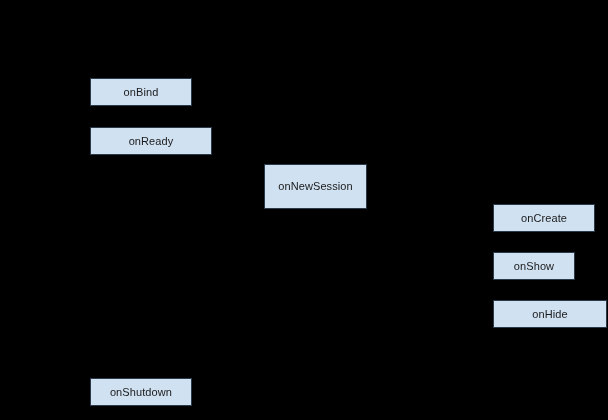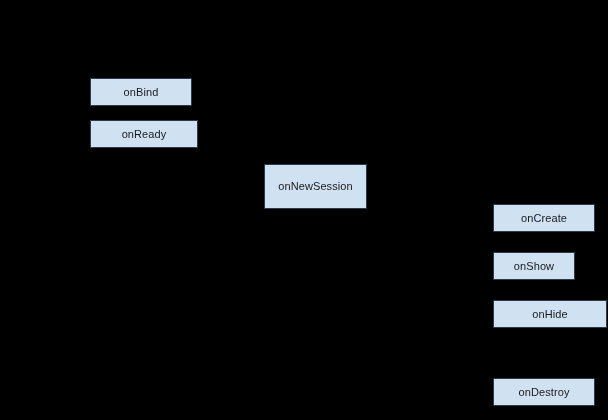--- a/index.html
+++ b/index.html
@@ -65,38 +65,38 @@
       <path d="M544,280 L544,300"></path>
       <path d="M544,328 L544,378"></path>
       <path d="M141,148 L141,378"></path>
     </g>
   </svg>
 
   <div class="node" style="left:90px; top:78px; width:102px; height:28px;">
     <span class="node-label">onBind</span>
   </div>
 
-  <div class="node" style="left:90px; top:120px; width:108px; height:28px;">
+  <div class="node" style="left:90px; top:127px; width:122px; height:28px;">
     <span class="node-label">onReady</span>
   </div>
 
   <div class="node" style="left:264px; top:164px; width:103px; height:45px;">
     <span class="node-label">onNewSession</span>
   </div>
 
   <div class="node" style="left:493px; top:204px; width:102px; height:28px;">
     <span class="node-label">onCreate</span>
   </div>
 
   <div class="node" style="left:493px; top:252px; width:82px; height:28px;">
     <span class="node-label">onShow</span>
   </div>
 
   <div class="node" style="left:493px; top:300px; width:114px; height:28px;">
     <span class="node-label">onHide</span>
   </div>
 
+  <div class="node" style="left:90px; top:378px; width:102px; height:28px;">
+    <span class="node-label">onShutdown</span>
+  </div>
 
-  <div class="node" style="left:493px; top:378px; width:102px; height:28px;">
-    <span class="node-label">onDestroy</span>
-  </div>
 
 </div>
 
 </body></html>

